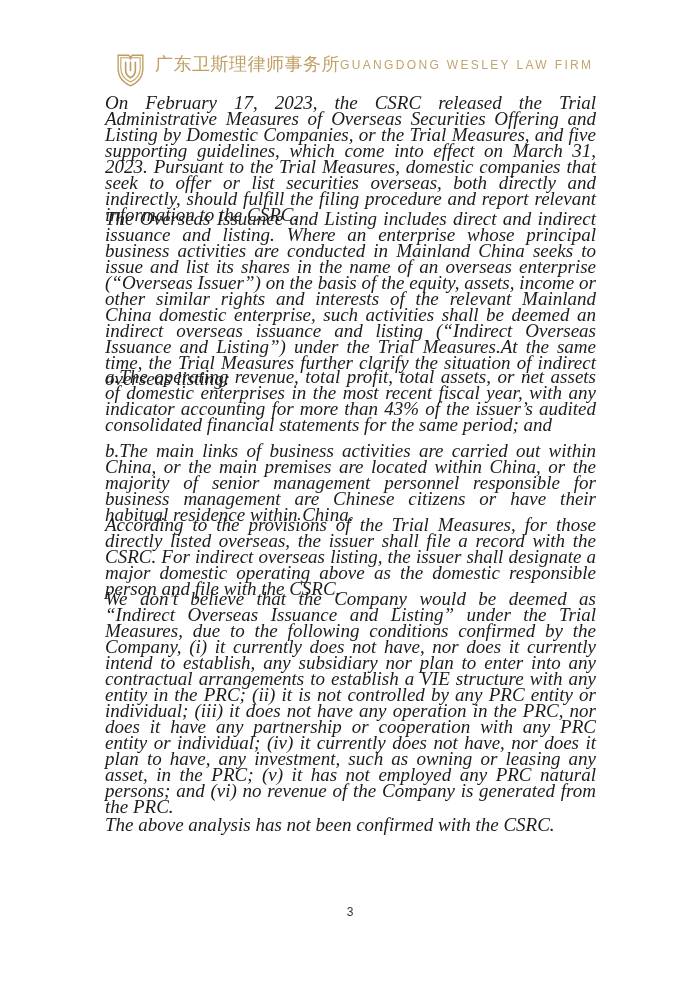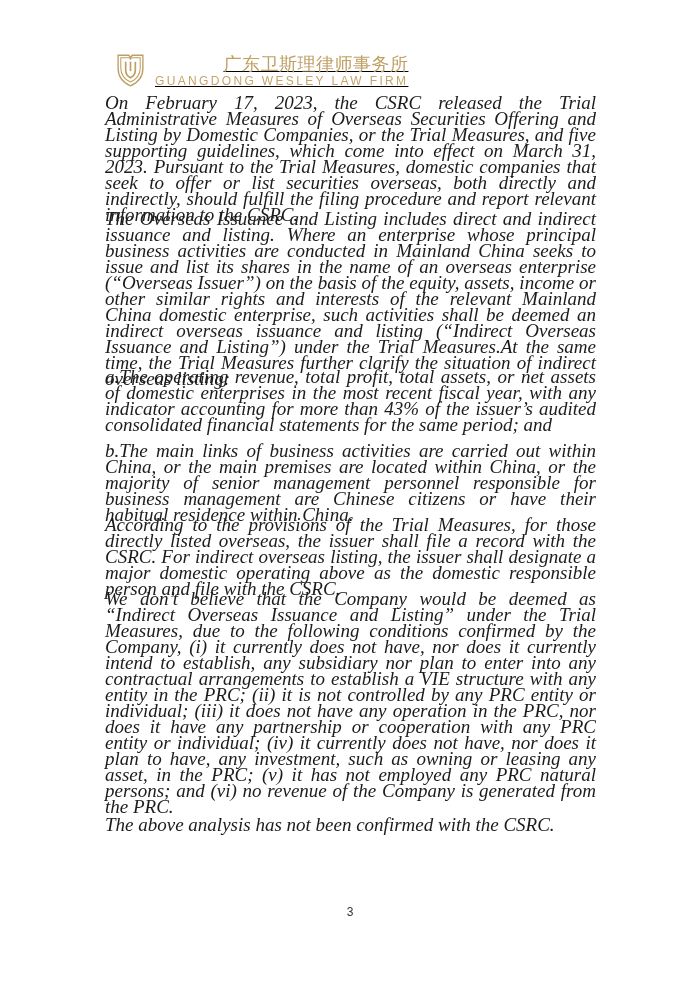--- a/index.html
+++ b/index.html
@@ -26,23 +26,22 @@
     align-items: flex-start;
     gap: 11px;
   }
   .brand .shield {
     width: 27px;
     height: 33px;
     flex: 0 0 auto;
   }
   .brand-text {
     display: flex;
-    flex-direction: column;
-    align-items: flex-end;
-    text-decoration: underline;
+    flex-direction: row;
+    align-items: center;
   }
   .brand-cn {
     color: #C0A065;
     font-size: 18px;
     line-height: 20px;
     letter-spacing: 0.5px;
     font-family: "Liberation Sans", sans-serif;
     white-space: nowrap;
   }
   .brand-en {

